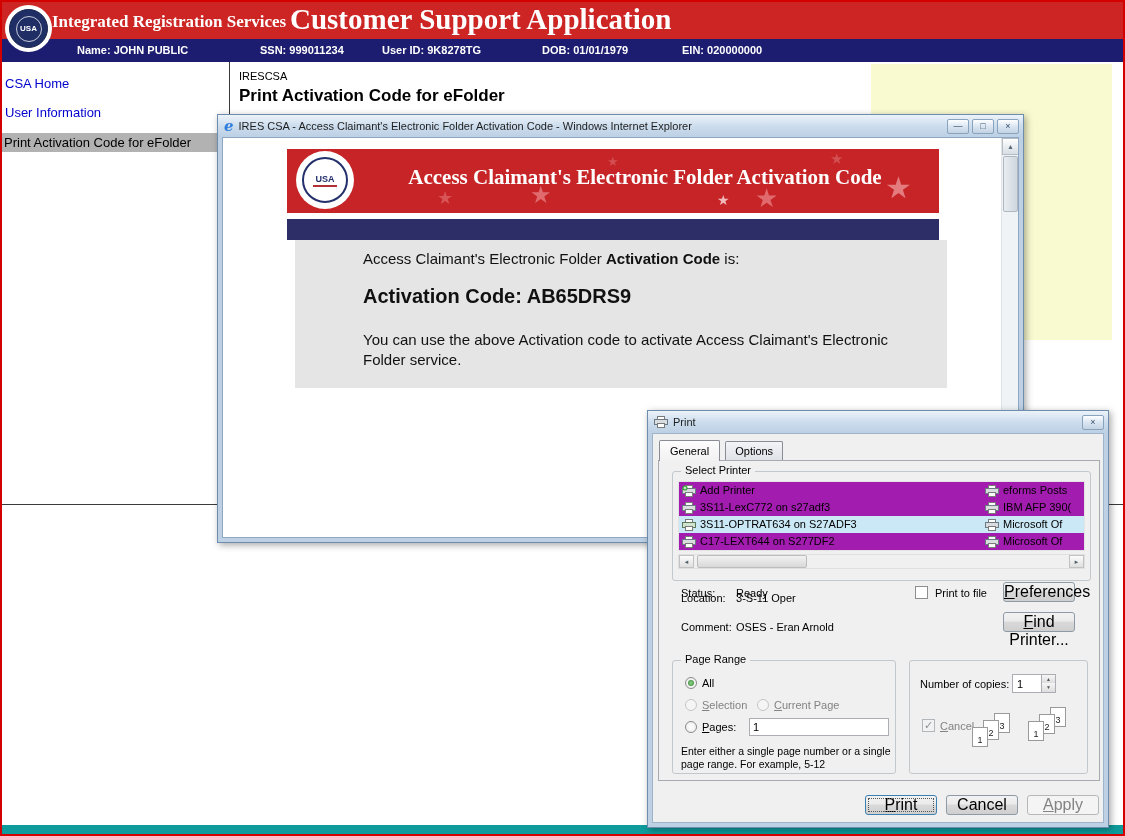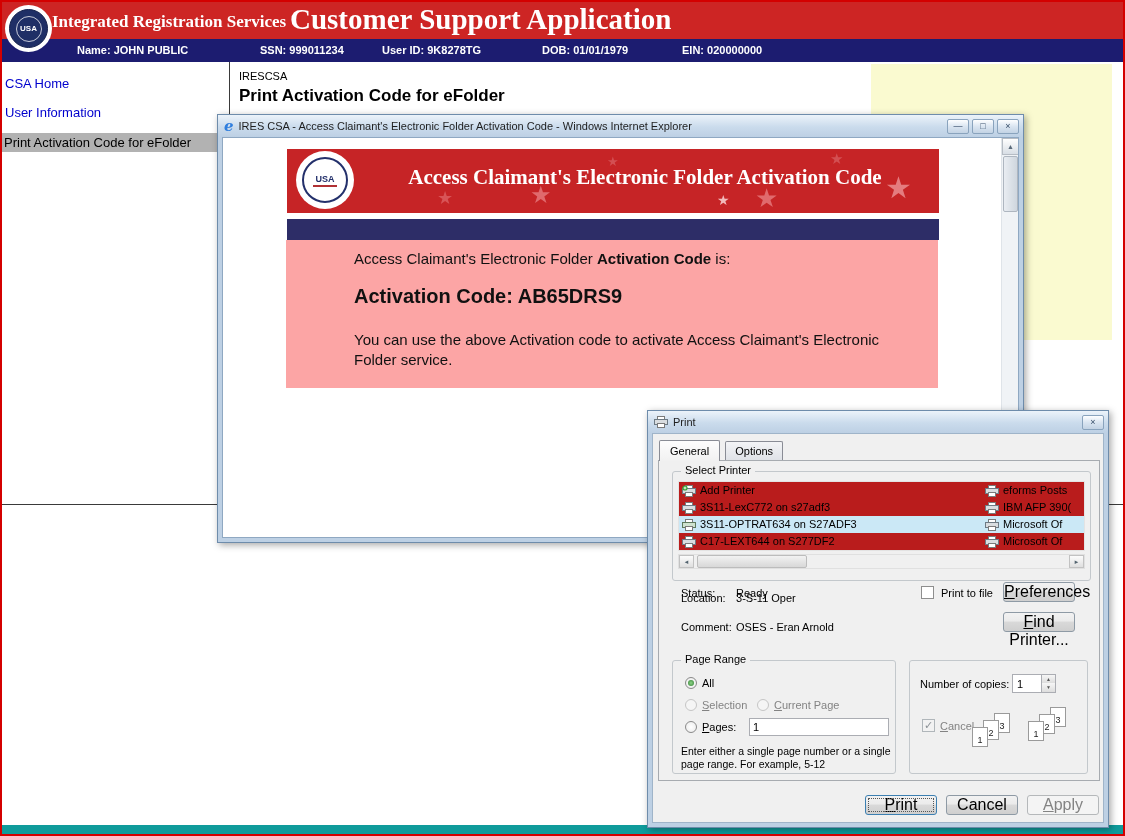--- a/index.html
+++ b/index.html
@@ -64,21 +64,21 @@
             font: bold 21px "Liberation Serif", serif; color: #fff; z-index: 2; }
   .star { position: absolute; z-index: 1; line-height: 1; }
   .st1 { left: 150px; top: 40px; font-size: 18px; color: #d85457; }
   .st2 { left: 243px; top: 34px; font-size: 24px; color: #e06a6d; }
   .st3 { left: 320px; top: 6px;  font-size: 13px; color: #d34f52; }
   .st4 { left: 468px; top: 36px; font-size: 26px; color: #e06a6d; }
   .st5 { left: 543px; top: 2px;  font-size: 15px; color: #d34f52; }
   .st6 { left: 598px; top: 24px; font-size: 30px; color: #e47c7f; }
   .st7 { left: 430px; top: 44px; font-size: 14px; color: #f2b9ba; }
   .stripe { position: absolute; left: 64px; top: 81px; width: 652px; height: 21px; background: #2d2d67; }
-  .msgbox { position: absolute; left: 63px; top: 102px; width: 652px; height: 148px; background: #fca5a5;
+  .msgbox { position: absolute; left: 72px; top: 102px; width: 652px; height: 148px; background: #e5e5e5;
             padding: 10px 0 0 68px; font-size: 15px; color: #111; }
   .code { margin-top: 18px; font-size: 20px; font-weight: bold; }
   .para { margin-top: 22px; width: 560px; line-height: 1.35; }
   .vscroll { position: absolute; right: 0; top: 0; width: 17px; height: 100%; background: #f0f3f6;
              border-left: 1px solid #dfe4e9; }
   .sarr { position: absolute; left: 0; width: 17px; height: 17px; background: linear-gradient(#fefefe,#d8dee5);
           border: 1px solid #b6bcc4; font-size: 7px; text-align: center; line-height: 15px; color: #5a6a7a; cursor: pointer; }
   .sarr.up { top: 0; } .sarr.down { bottom: 0; }
   .vthumb { position: absolute; left: 1px; top: 18px; width: 15px; height: 56px;
             background: linear-gradient(90deg,#e9edf2,#cfd6de); border: 1px solid #aeb6c0; border-radius: 2px; cursor: pointer; }
@@ -90,41 +90,41 @@
   .tabs { position: absolute; left: 6px; top: 5px; height: 22px; z-index: 2; }
   .tab { display: inline-block; padding: 3px 9px; border: 1px solid #898c95; border-bottom: none;
          border-radius: 2px 2px 0 0; background: linear-gradient(#f3f4f6,#dfe2e7); margin-right: 2px;
          font-size: 11px; cursor: pointer; vertical-align: bottom; }
   .tab.active { background: linear-gradient(#fdfdfd,#f1f1f1); padding: 4px 10px; position: relative; top: 1px; }
   .tabpanel { position: absolute; left: 5px; top: 26px; width: 442px; height: 321px;
               border: 1px solid #a7abb0; background: #f0f0f0; }
   .group { position: absolute; border: 1px solid #c3c8cc; border-radius: 3px; }
   .glabel { position: absolute; top: -8px; left: 8px; background: #f0f0f0; padding: 0 4px; font-size: 11px; }
   .g-printer { left: 13px; top: 10px; width: 419px; height: 110px; }
-  .plist { position: absolute; left: 5px; top: 9px; width: 407px; height: 70px; background: #b91c1c;
+  .plist { position: absolute; left: 5px; top: 9px; width: 407px; height: 70px; background: #a21caf;
            border: 1px solid #e3e3e3; overflow: hidden; }
   .prow { position: relative; height: 17px; line-height: 17px; white-space: nowrap; cursor: pointer; }
   .prow.sel { background: #cbe8f6; }
   .pcol-l { position: absolute; left: 3px; top: 0; width: 298px; height: 17px; overflow: hidden;
             display: flex; align-items: center; gap: 4px; }
   .pcol-r { position: absolute; left: 306px; right: 0; top: 0; height: 17px; overflow: hidden;
             display: flex; align-items: center; gap: 4px; }
   svg.prn { flex: none; }
   .hscroll { position: absolute; left: 5px; top: 82px; width: 407px; height: 15px; background: #f0f0f0;
              border: 1px solid #e0e0e0; }
   .harr { position: absolute; top: 0; width: 15px; height: 13px; background: linear-gradient(#fcfcfc,#dfdfdf);
           border: 1px solid #c2c2c2; font-size: 6px; text-align: center; line-height: 12px; color: #53646f; cursor: pointer; }
   .harr.left { left: 0; } .harr.right { right: 0; }
   .hthumb { position: absolute; left: 18px; top: 0; width: 110px; height: 13px; cursor: pointer;
             background: linear-gradient(#f2f2f2,#d8d8d8); border: 1px solid #bcbcbc; border-radius: 2px; }
   .srow { position: absolute; left: 22px; white-space: nowrap; }
   .srow .lab { display: inline-block; width: 52px; }
   .s1 { top: 126px; } .s2 { top: 131px; } .s3 { top: 160px; }
   .cbwrap { position: absolute; display: flex; align-items: center; gap: 5px; }
-  .cb-file { left: 262px; top: 125px; gap: 7px; }
+  .cb-file { left: 256px; top: 125px; gap: 7px; }
   .cb { width: 13px; height: 13px; border: 1px solid #8e8e8e; background: #fff; flex: none;
         font-size: 11px; line-height: 11px; text-align: center; }
   .cb.checked.dis { background: #f2f2f2; border-color: #b0b6ba; color: #8b9196; }
   .btn { position: absolute; width: 72px; height: 20px; border: 1px solid #8e9aa5; border-radius: 3px;
          background: linear-gradient(#f2f2f2,#ebebeb 45%,#d9d9d9 50%,#cfcfcf); text-align: center;
          line-height: 18px; font-size: 16px; color: #000; cursor: pointer; }
   .b-pref { left: 344px; top: 121px; } .b-find { left: 344px; top: 151px; }
   .g-range { left: 13px; top: 199px; width: 224px; height: 114px; }
   .ritem { position: absolute; display: flex; align-items: flex-end; }
   .r-all { left: 12px; top: 16px; } .r-sel { left: 12px; top: 38px; }

